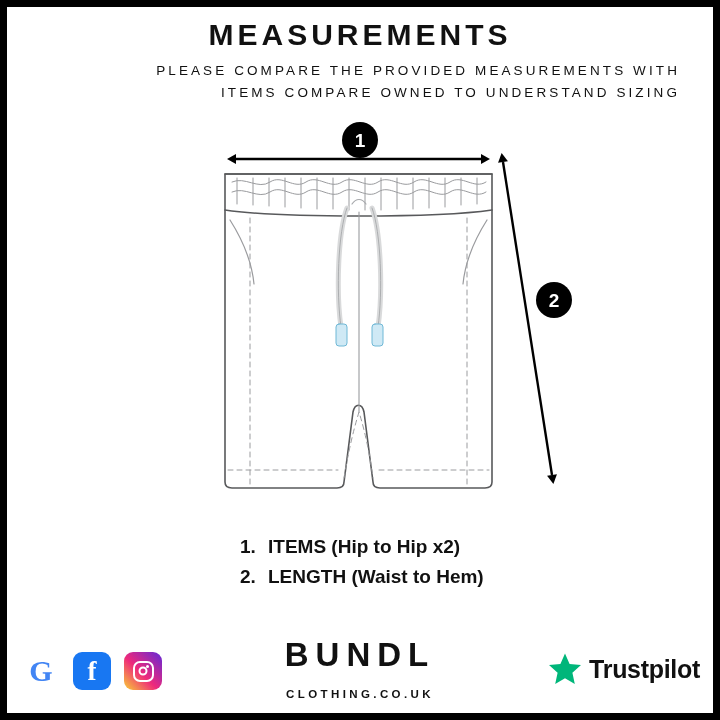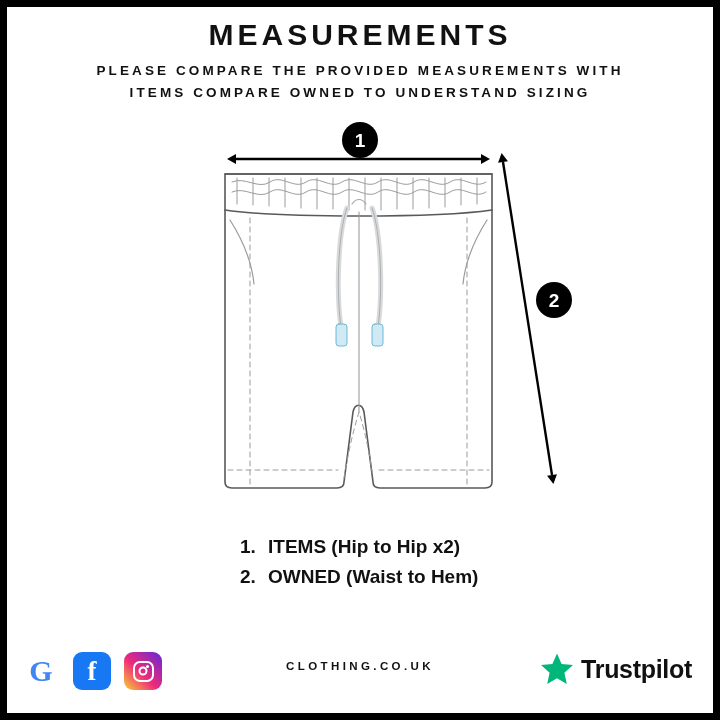--- a/index.html
+++ b/index.html
@@ -35,24 +35,25 @@
     font-weight: bold;
     letter-spacing: 4px;
     color: #111111;
     margin: 0;
     line-height: 1.1;
   }
   #subtitle {
     margin: 9px auto 0 auto;
     width: 640px;
     font-size: 13.5px;
-    font-weight: bold;
+    font-weight: normal;
     letter-spacing: 3.1px;
     color: #111111;
     line-height: 1.6;
+    text-align: right;
   }
 
   
   #diagram {
     position: absolute;
     left: 0; top: 112px;
     width: 720px; height: 400px;
   }
   #diagram svg { display: block; }
 
@@ -154,30 +155,30 @@
     text-align: center;
   }
   #brand-name {
     font-size: 33px;
     font-weight: bold;
     letter-spacing: 7px;
     color: #111111;
     line-height: 1.05;
   }
   #brand-url {
-    margin-top: 22px;
+    margin-top: 15px;
     font-size: 11.5px;
     font-weight: bold;
     letter-spacing: 3.4px;
     color: #111111;
   }
 
   #trustpilot {
     position: absolute;
-    right: 28px; top: 22px;
+    right: 20px; top: 22px;
     display: flex;
     align-items: center;
     gap: 7px;
   }
   #tp-star svg { display: block; }
   #tp-text {
     font-size: 25px;
     font-weight: bold;
     color: #111111;
     letter-spacing: -0.3px;
@@ -260,38 +261,39 @@
     <div class="badge" id="badge-2">2</div>
   </div>
 
   <div id="legend">
     <div class="legend-row">
       <span class="legend-num">1.</span>
       <span class="legend-text">ITEMS (Hip to Hip x2)</span>
     </div>
     <div class="legend-row">
       <span class="legend-num">2.</span>
-      <span class="legend-text">OWNED (Waist to Hem)</span>
+      <span class="legend-text">LENGTH (Waist to Hem)</span>
     </div>
   </div>
 
   <div id="footer">
 
     <div id="social">
       <div class="social-ico" id="ico-google">G</div>
       <div class="social-ico" id="ico-facebook">f</div>
       <div class="social-ico" id="ico-instagram">
         <div class="ig-square">
           <div class="ig-circle"></div>
           <div class="ig-dot"></div>
         </div>
       </div>
     </div>
 
     <div id="brand">
+      <div id="brand-name">BUNDL</div>
       <div id="brand-url">CLOTHING.CO.UK</div>
     </div>
 
     <div id="trustpilot">
       <span id="tp-star">
         <svg width="34" height="34" viewBox="0 0 34 34">
           <polygon points="17,1.5 21.6,11.9 33,13.1 24.4,20.8 26.8,32 17,26.3 7.2,32 9.6,20.8 1,13.1 12.4,11.9" fill="#00B67A"></polygon>
         </svg>
       </span>
       <span id="tp-text">Trustpilot</span>

